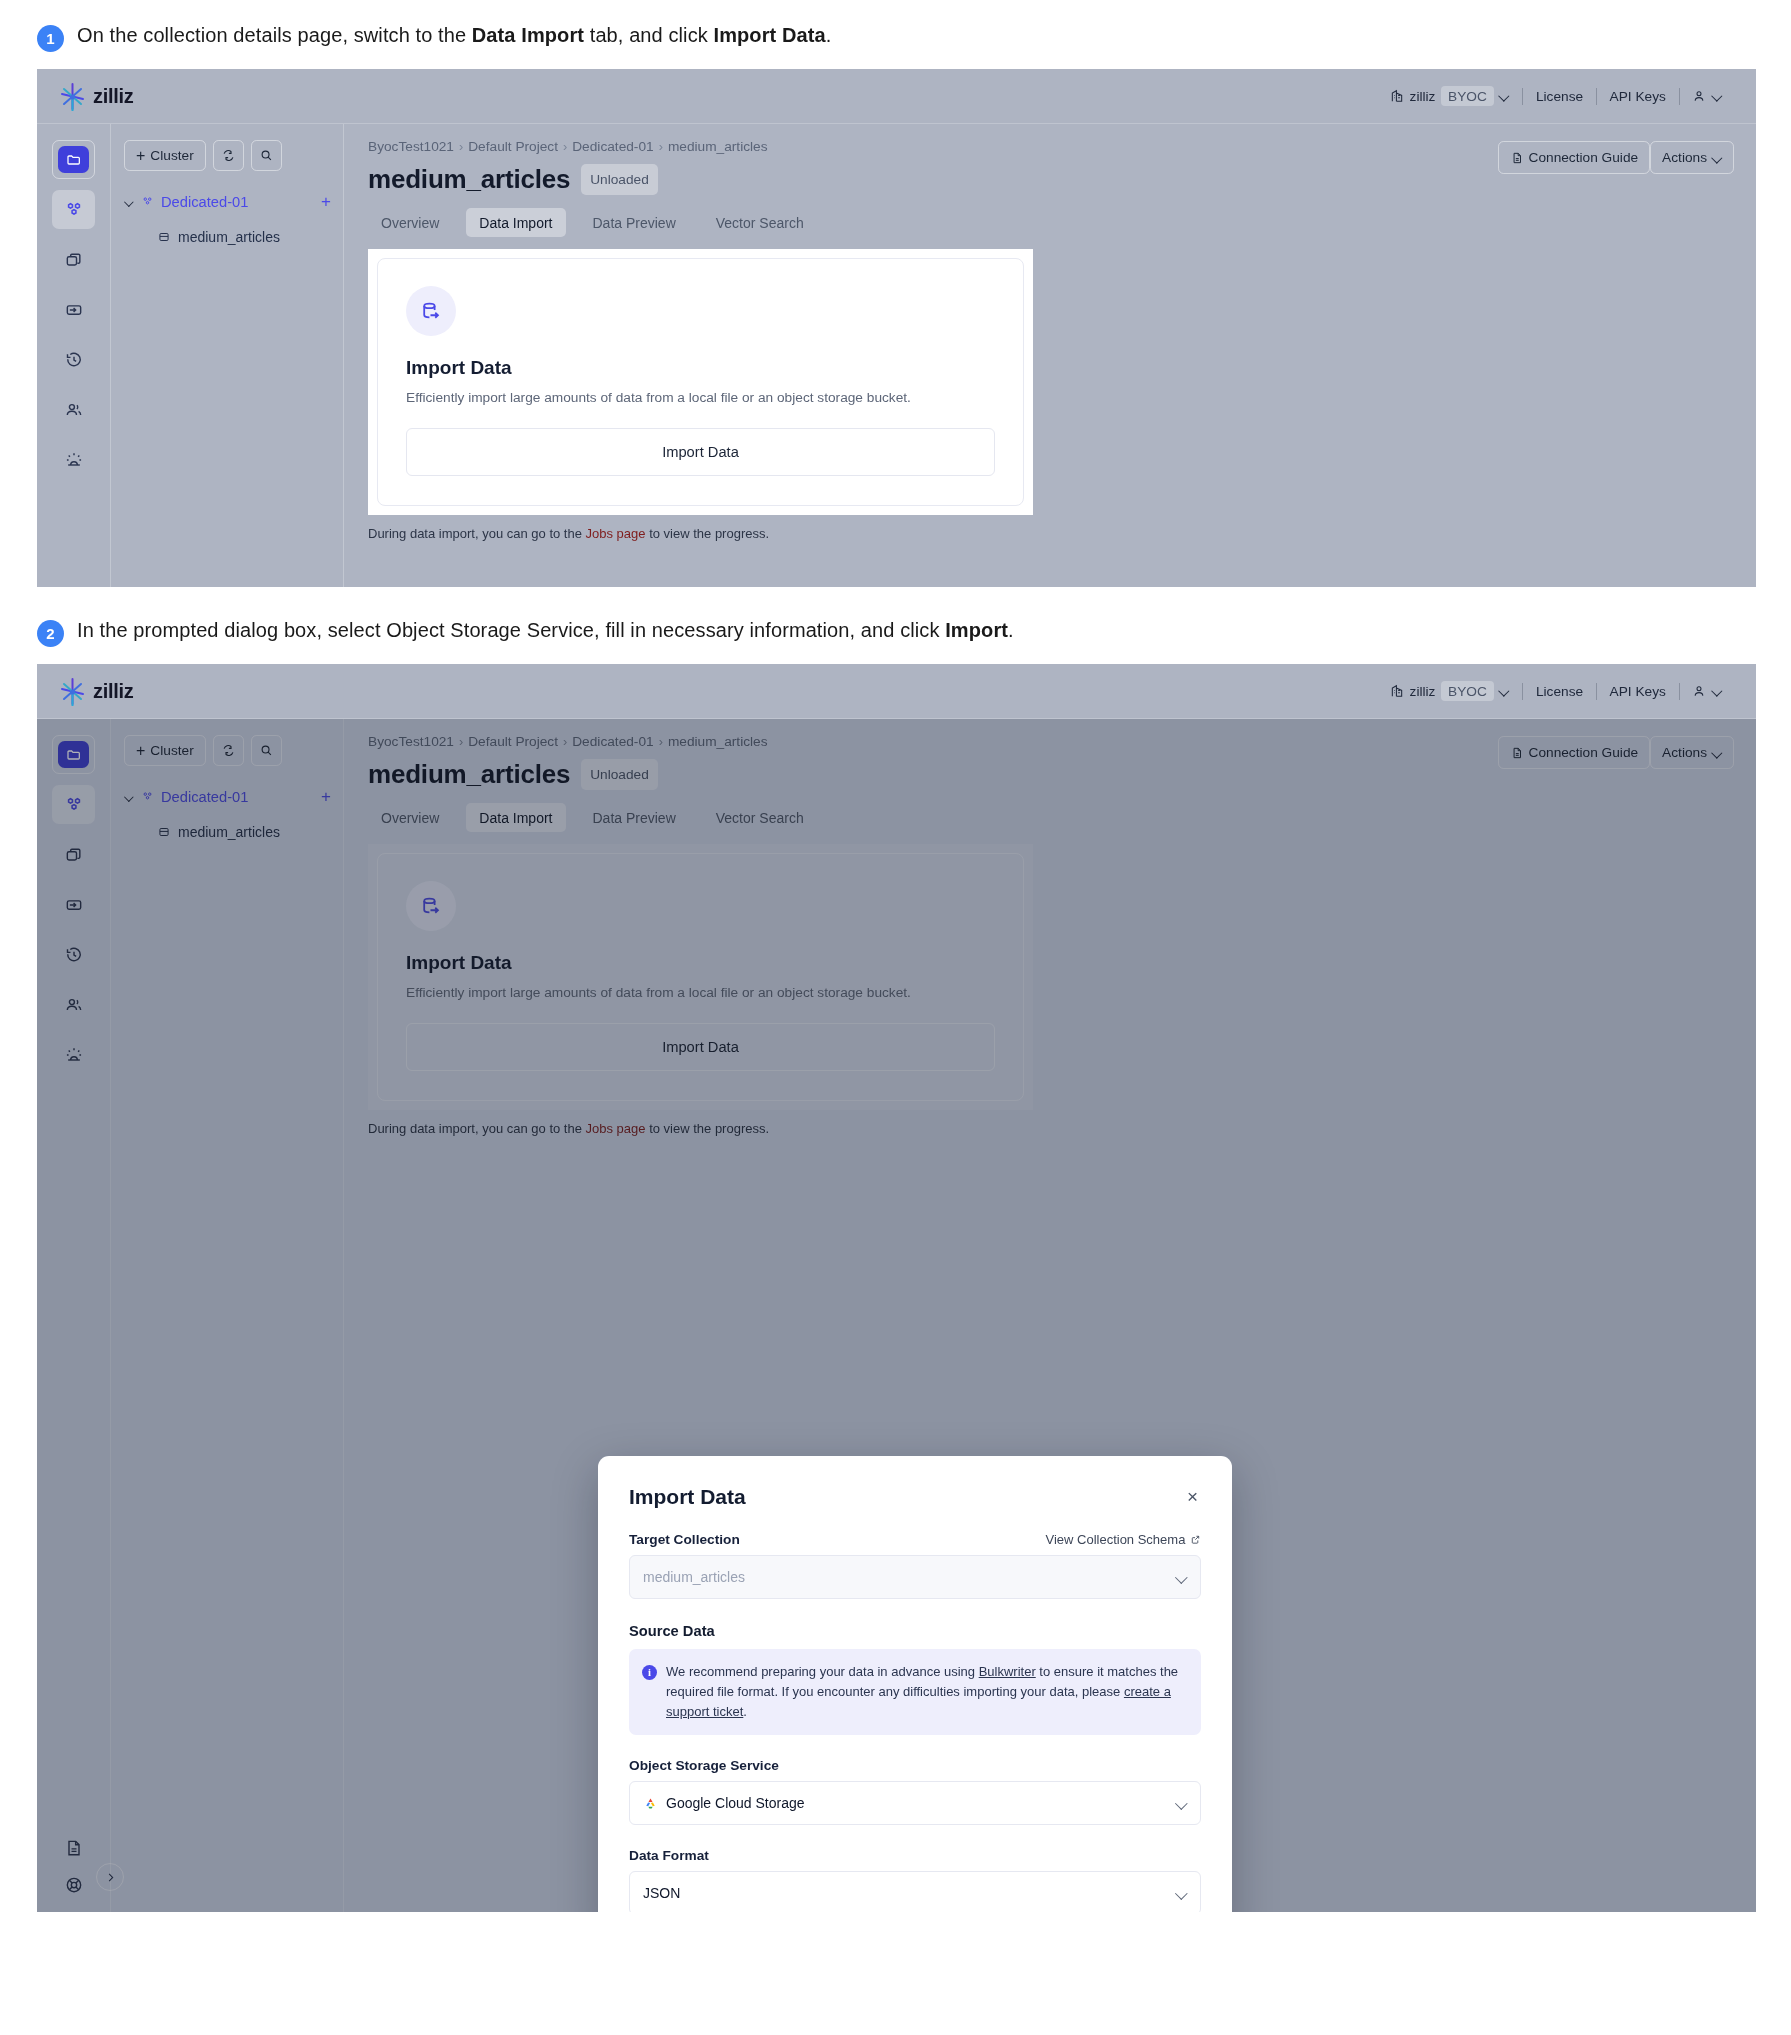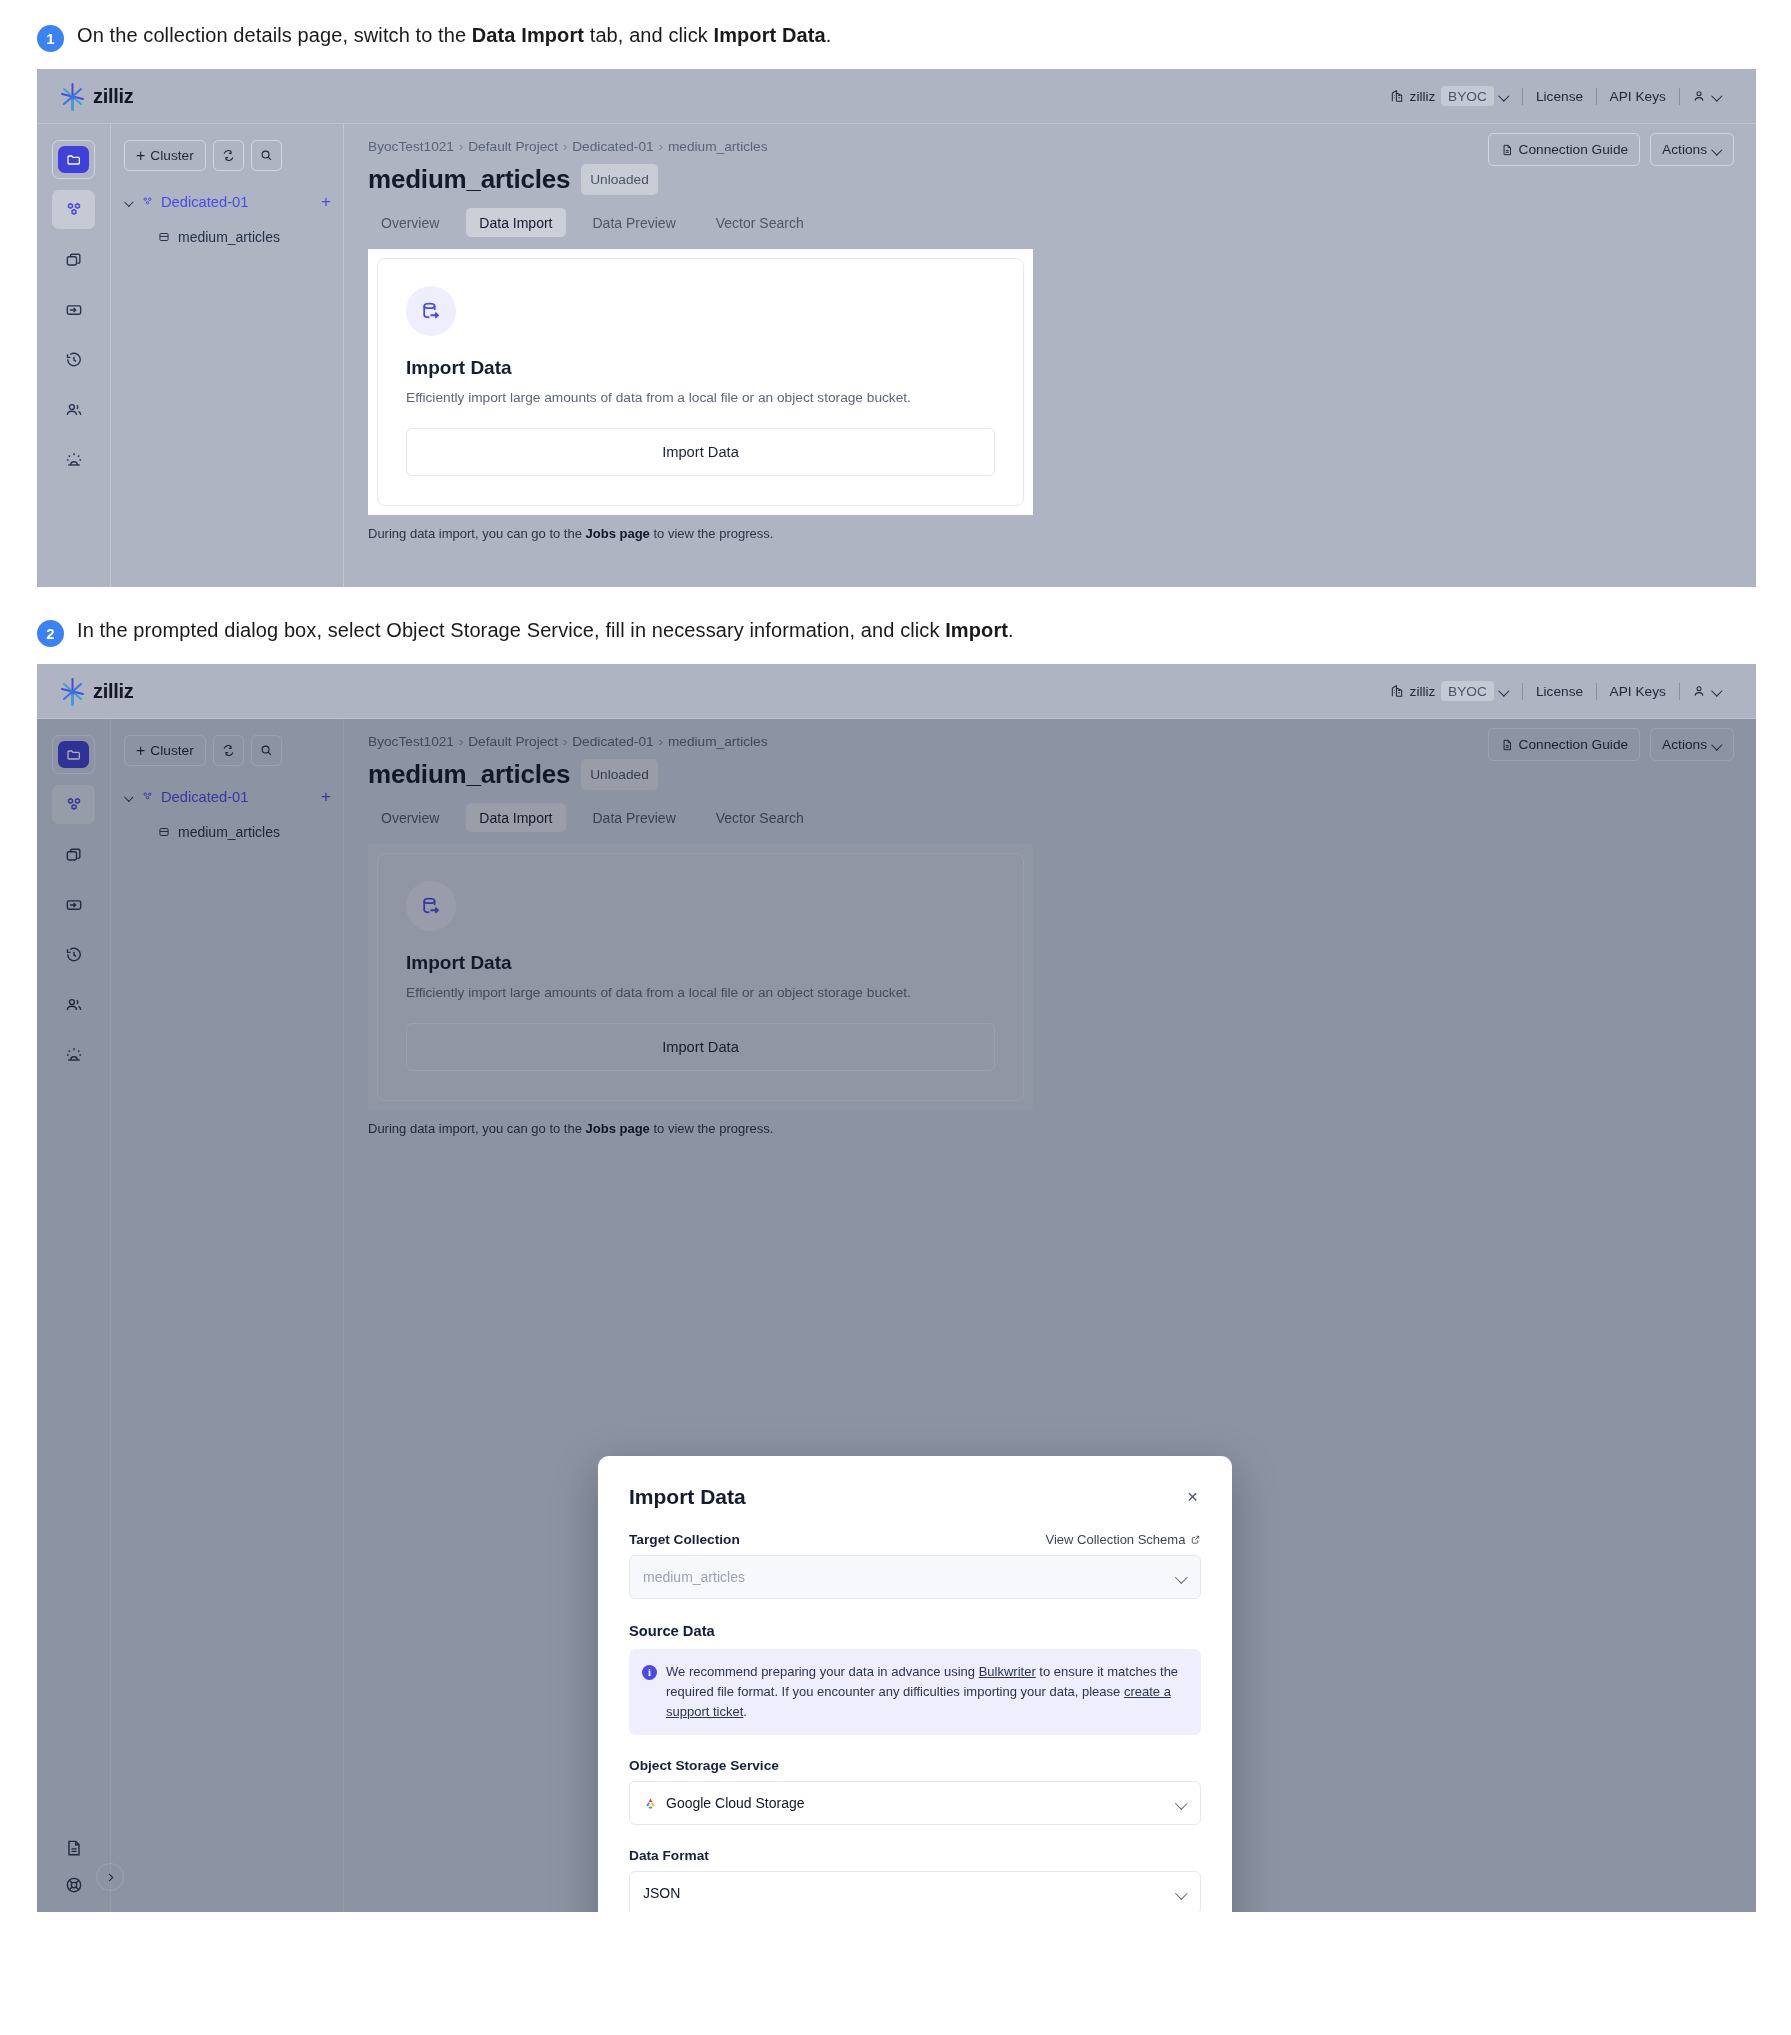--- a/index.html
+++ b/index.html
@@ -170,21 +170,21 @@
     margin-top: 10px;
   }
   .pagetitle { font-size: 26px; font-weight: 700; letter-spacing: -0.2px; color: #131a2b; }
   .badge {
     background: rgba(255,255,255,.32);
     border-radius: 5px;
     padding: 8px 9px;
     font-size: 13.7px;
     color: #4a5468;
   }
-  .hdr-actions { position: absolute; right: 22px; top: 9px; display: flex; gap: 10px; }
+  .hdr-actions { position: absolute; right: 22px; top: 17px; display: flex; }
 
   .tabs { display: flex; gap: 14px; margin-top: 13px; }
   .tab {
     font-size: 14px;
     color: #4d5769;
     padding: 6.6px 13px;
     border-radius: 5px;
   }
   .tab.active { background: rgba(255,255,255,.36); color: #121a2b; font-weight: 400; }
 
@@ -210,21 +210,21 @@
   .card-btn {
     margin-top: 23px;
     height: 48px;
     border: 0.5px solid #e5e7f0;
     border-radius: 6px;
     display: flex; align-items: center; justify-content: center;
     font-size: 14.7px;
     color: #1b2436;
   }
   .footnote { margin-top: 11px; font-size: 13px; color: #2c3547; }
-  .footnote a { color: #0f172a; text-decoration: none; font-weight: bold; }
+  .footnote a { color: #7f1d1d; text-decoration: none; }
 
   
   .shot.modal-mode .appbody { filter: brightness(.86) saturate(.92); }
   .scrim { position: absolute; inset: 55px 0 0 0; background: rgba(25,32,48,.22); }
 
   .modal {
     position: absolute;
     left: 561px;
     top: 792px;
     width: 634px;

